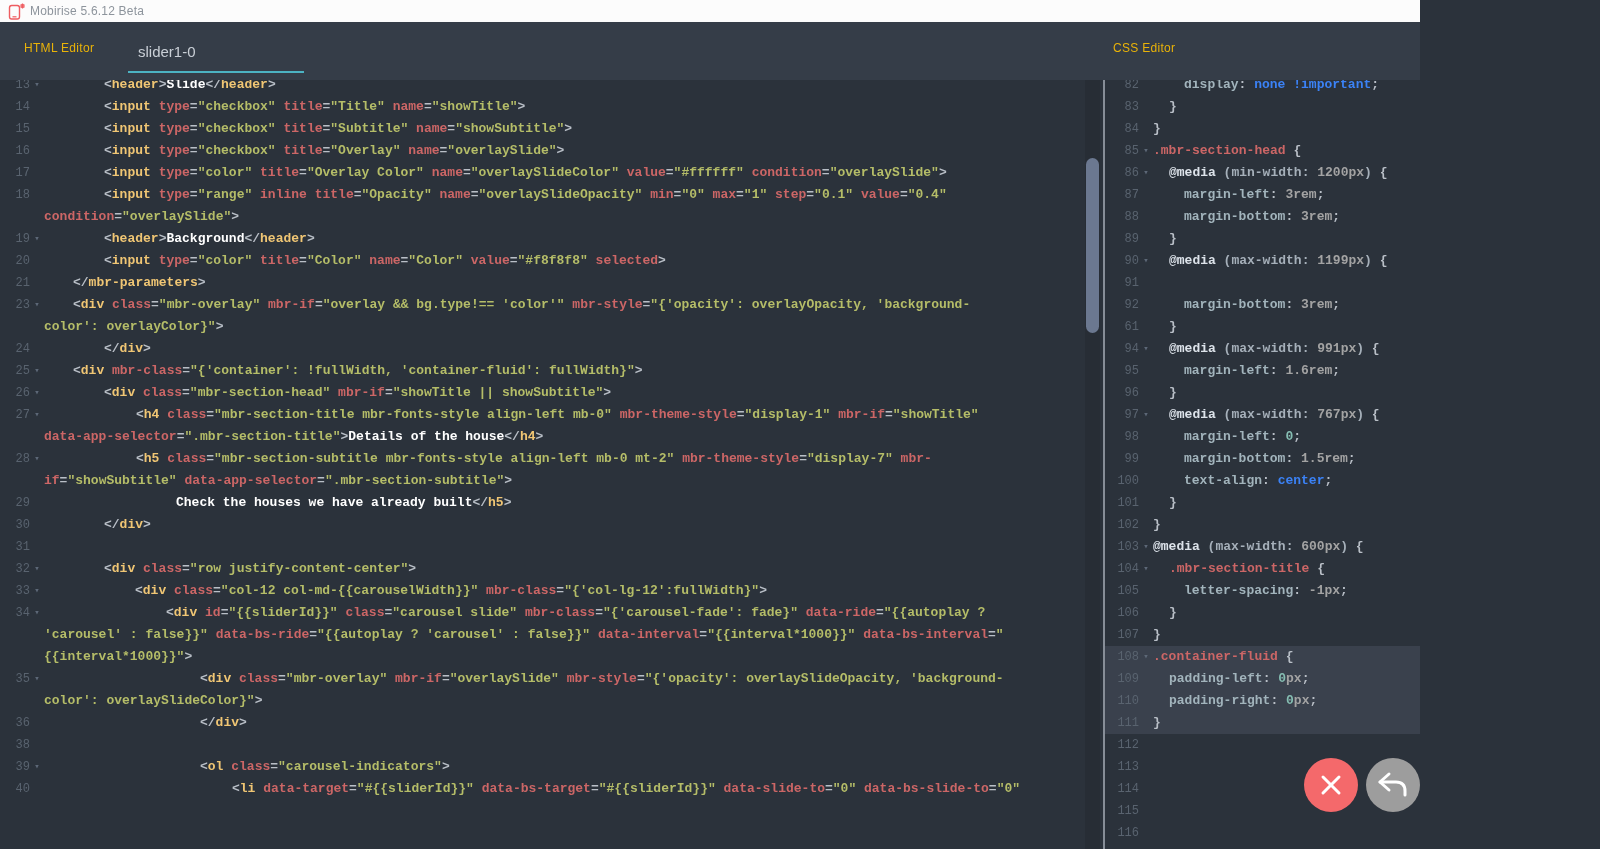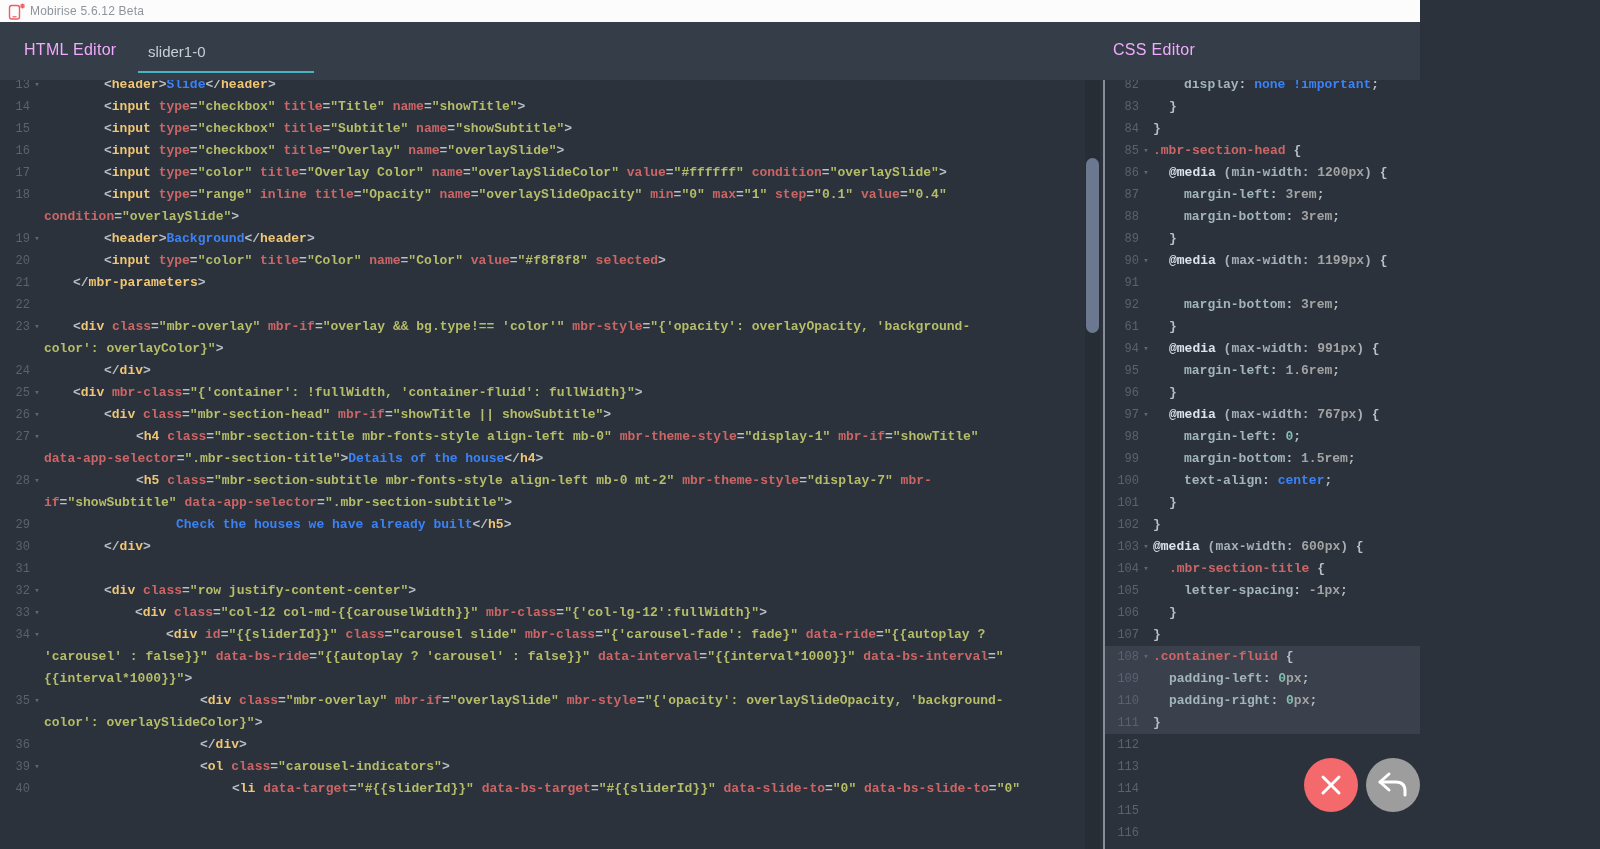--- a/index.html
+++ b/index.html
@@ -8,24 +8,24 @@
   
   .titlebar{position:absolute;top:0;left:0;width:1600px;height:22px;background:#fcfcfc;border-bottom:1px solid #e9e9e9;}
   .app-icon{position:absolute;left:8px;top:3px;width:18px;height:17px;}
   .title-text{position:absolute;left:30px;top:4px;font-size:12px;color:#8d949c;letter-spacing:.2px;}
   .win-controls{position:absolute;right:0;top:0;height:22px;}
   .winbtn{position:absolute;top:0;width:44px;height:22px;display:flex;align-items:center;justify-content:center;cursor:pointer;}
   .winbtn.min{right:100px}.winbtn.res{right:52px}.winbtn.cls{right:6px}
 
   
   .appheader{position:absolute;top:22px;left:0;width:1600px;height:58px;background:#353d48;}
-  .pane-title{position:absolute;top:19px;font-size:16px;color:#f0abfc;letter-spacing:.3px;}
+  .pane-title{position:absolute;top:19px;font-size:12px;color:#eab308;letter-spacing:.3px;}
   .html-title{left:24px;}
   .css-title{left:1113px;}
-  .tab{position:absolute;left:138px;top:0;width:176px;height:58px;cursor:pointer;}
+  .tab{position:absolute;left:128px;top:0;width:176px;height:58px;cursor:pointer;}
   .tab-label{position:absolute;left:10px;top:21px;font-size:15px;color:#c9cfd6;}
   .tab-underline{position:absolute;left:0;bottom:7px;width:176px;height:2px;background:#4cb3c3;}
   .hdr-icon{position:absolute;cursor:pointer;color:#ced4db;}
   .help{left:1437px;top:15px;width:30px;text-align:center;font-size:25px;font-weight:bold;font-family:"DejaVu Sans",sans-serif;}
   .gear{left:1496px;top:10px;width:36px;text-align:center;font-size:31px;font-family:"DejaVu Sans",sans-serif;}
 
   
   .editor-area{position:absolute;top:80px;left:0;width:1600px;height:769px;display:flex;}
   .pane{position:relative;overflow:hidden;background:#2b323b;}
   .pane.html{width:1103px;}
@@ -33,21 +33,21 @@
   .pane.css{flex:1;}
   .code{position:absolute;top:-6px;left:0;right:0;}
   .crow{display:flex;height:22px;line-height:22px;font-family:"Liberation Mono","DejaVu Sans Mono",monospace;font-size:13px;font-weight:bold;white-space:pre;}
   .crow.hl{background:#3a414d;}
   .gut{flex:none;text-align:right;color:#59636f;font-size:12px;font-weight:normal;}
   .pane.html .gut{width:30px;}
   .pane.css .gut{width:34px;}
   .fold{flex:none;width:14px;text-align:center;color:#5d6877;font-size:9px;}
   .cnt{flex:1;overflow:hidden;}
   
-  .c-p{color:#b9bfc7;} .c-t{color:#f0c674;} .c-a{color:#cc6666;} .c-s{color:#b5bd68;} .c-x{color:#3b82f6;font-family:Liberation Mono, monospace;}
+  .c-p{color:#b9bfc7;} .c-t{color:#f0c674;} .c-a{color:#cc6666;} .c-s{color:#b5bd68;} .c-x{color:#ffffff;font-family:Liberation Mono, monospace;}
   .c-sel{color:#cc6666;} .c-at{color:#dde3ea;} .c-mf{color:#a6b0ba;} .c-prop{color:#a2b4bc;}
   .c-val{color:#a3a3a3;} .c-kw{color:#3b82f6;} .c-n0{color:#85bdb2;}
 
   
   .scroll-track{position:absolute;top:0;bottom:0;right:3px;width:15px;background:#272d35;}
   .scroll-thumb{position:absolute;left:1px;top:78px;width:13px;height:175px;border-radius:7px;background:#6b7890;cursor:grab;}
 
   
   .fab{position:absolute;top:758px;width:54px;height:54px;border-radius:50%;cursor:pointer;}
   .fab svg{position:absolute;left:0;top:0;}
@@ -113,41 +113,41 @@
           <div class="crow"><span class="gut">13</span><span class="fold">▾</span><span class="cnt" style="padding-left: 60px;"><span class="c-p">&lt;</span><span class="c-t">header</span><span class="c-p">&gt;</span><span class="c-x">Slide</span><span class="c-p">&lt;/</span><span class="c-t">header</span><span class="c-p">&gt;</span></span></div>
           <div class="crow"><span class="gut">14</span><span class="fold"></span><span class="cnt" style="padding-left: 60px;"><span class="c-p">&lt;</span><span class="c-t">input</span><span class="c-a"> type</span><span class="c-p">=</span><span class="c-s">"checkbox"</span><span class="c-a"> title</span><span class="c-p">=</span><span class="c-s">"Title"</span><span class="c-a"> name</span><span class="c-p">=</span><span class="c-s">"showTitle"</span><span class="c-p">&gt;</span></span></div>
           <div class="crow"><span class="gut">15</span><span class="fold"></span><span class="cnt" style="padding-left: 60px;"><span class="c-p">&lt;</span><span class="c-t">input</span><span class="c-a"> type</span><span class="c-p">=</span><span class="c-s">"checkbox"</span><span class="c-a"> title</span><span class="c-p">=</span><span class="c-s">"Subtitle"</span><span class="c-a"> name</span><span class="c-p">=</span><span class="c-s">"showSubtitle"</span><span class="c-p">&gt;</span></span></div>
           <div class="crow"><span class="gut">16</span><span class="fold"></span><span class="cnt" style="padding-left: 60px;"><span class="c-p">&lt;</span><span class="c-t">input</span><span class="c-a"> type</span><span class="c-p">=</span><span class="c-s">"checkbox"</span><span class="c-a"> title</span><span class="c-p">=</span><span class="c-s">"Overlay"</span><span class="c-a"> name</span><span class="c-p">=</span><span class="c-s">"overlaySlide"</span><span class="c-p">&gt;</span></span></div>
           <div class="crow"><span class="gut">17</span><span class="fold"></span><span class="cnt" style="padding-left: 60px;"><span class="c-p">&lt;</span><span class="c-t">input</span><span class="c-a"> type</span><span class="c-p">=</span><span class="c-s">"color"</span><span class="c-a"> title</span><span class="c-p">=</span><span class="c-s">"Overlay Color"</span><span class="c-a"> name</span><span class="c-p">=</span><span class="c-s">"overlaySlideColor"</span><span class="c-a"> value</span><span class="c-p">=</span><span class="c-s">"#ffffff"</span><span class="c-a"> condition</span><span class="c-p">=</span><span class="c-s">"overlaySlide"</span><span class="c-p">&gt;</span></span></div>
           <div class="crow"><span class="gut">18</span><span class="fold"></span><span class="cnt" style="padding-left: 60px;"><span class="c-p">&lt;</span><span class="c-t">input</span><span class="c-a"> type</span><span class="c-p">=</span><span class="c-s">"range"</span><span class="c-a"> inline</span><span class="c-a"> title</span><span class="c-p">=</span><span class="c-s">"Opacity"</span><span class="c-a"> name</span><span class="c-p">=</span><span class="c-s">"overlaySlideOpacity"</span><span class="c-a"> min</span><span class="c-p">=</span><span class="c-s">"0"</span><span class="c-a"> max</span><span class="c-p">=</span><span class="c-s">"1"</span><span class="c-a"> step</span><span class="c-p">=</span><span class="c-s">"0.1"</span><span class="c-a"> value</span><span class="c-p">=</span><span class="c-s">"0.4"</span></span></div>
           <div class="crow"><span class="gut"></span><span class="fold"></span><span class="cnt" style="padding-left: 0px;"><span class="c-a">condition</span><span class="c-p">=</span><span class="c-s">"overlaySlide"</span><span class="c-p">&gt;</span></span></div>
           <div class="crow"><span class="gut">19</span><span class="fold">▾</span><span class="cnt" style="padding-left: 60px;"><span class="c-p">&lt;</span><span class="c-t">header</span><span class="c-p">&gt;</span><span class="c-x">Background</span><span class="c-p">&lt;/</span><span class="c-t">header</span><span class="c-p">&gt;</span></span></div>
           <div class="crow"><span class="gut">20</span><span class="fold"></span><span class="cnt" style="padding-left: 60px;"><span class="c-p">&lt;</span><span class="c-t">input</span><span class="c-a"> type</span><span class="c-p">=</span><span class="c-s">"color"</span><span class="c-a"> title</span><span class="c-p">=</span><span class="c-s">"Color"</span><span class="c-a"> name</span><span class="c-p">=</span><span class="c-s">"Color"</span><span class="c-a"> value</span><span class="c-p">=</span><span class="c-s">"#f8f8f8"</span><span class="c-a"> selected</span><span class="c-p">&gt;</span></span></div>
           <div class="crow"><span class="gut">21</span><span class="fold"></span><span class="cnt" style="padding-left: 29px;"><span class="c-p">&lt;/</span><span class="c-t">mbr-parameters</span><span class="c-p">&gt;</span></span></div>
-          <div class="crow"><span class="gut">22</span><span class="fold"></span><span class="cnt" style="padding-left: 0px;"></span></div>
           <div class="crow"><span class="gut">23</span><span class="fold">▾</span><span class="cnt" style="padding-left: 29px;"><span class="c-p">&lt;</span><span class="c-t">div</span><span class="c-a"> class</span><span class="c-p">=</span><span class="c-s">"mbr-overlay"</span><span class="c-a"> mbr-if</span><span class="c-p">=</span><span class="c-s">"overlay &amp;&amp; bg.type!== 'color'"</span><span class="c-a"> mbr-style</span><span class="c-p">=</span><span class="c-s">"{'opacity': overlayOpacity, 'background-</span></span></div>
           <div class="crow"><span class="gut"></span><span class="fold"></span><span class="cnt" style="padding-left: 0px;"><span class="c-s">color': overlayColor}"</span><span class="c-p">&gt;</span></span></div>
           <div class="crow"><span class="gut">24</span><span class="fold"></span><span class="cnt" style="padding-left: 60px;"><span class="c-p">&lt;/</span><span class="c-t">div</span><span class="c-p">&gt;</span></span></div>
           <div class="crow"><span class="gut">25</span><span class="fold">▾</span><span class="cnt" style="padding-left: 29px;"><span class="c-p">&lt;</span><span class="c-t">div</span><span class="c-a"> mbr-class</span><span class="c-p">=</span><span class="c-s">"{'container': !fullWidth, 'container-fluid': fullWidth}"</span><span class="c-p">&gt;</span></span></div>
           <div class="crow"><span class="gut">26</span><span class="fold">▾</span><span class="cnt" style="padding-left: 60px;"><span class="c-p">&lt;</span><span class="c-t">div</span><span class="c-a"> class</span><span class="c-p">=</span><span class="c-s">"mbr-section-head"</span><span class="c-a"> mbr-if</span><span class="c-p">=</span><span class="c-s">"showTitle || showSubtitle"</span><span class="c-p">&gt;</span></span></div>
           <div class="crow"><span class="gut">27</span><span class="fold">▾</span><span class="cnt" style="padding-left: 92px;"><span class="c-p">&lt;</span><span class="c-t">h4</span><span class="c-a"> class</span><span class="c-p">=</span><span class="c-s">"mbr-section-title mbr-fonts-style align-left mb-0"</span><span class="c-a"> mbr-theme-style</span><span class="c-p">=</span><span class="c-s">"display-1"</span><span class="c-a"> mbr-if</span><span class="c-p">=</span><span class="c-s">"showTitle"</span></span></div>
           <div class="crow"><span class="gut"></span><span class="fold"></span><span class="cnt" style="padding-left: 0px;"><span class="c-a">data-app-selector</span><span class="c-p">=</span><span class="c-s">".mbr-section-title"</span><span class="c-p">&gt;</span><span class="c-x">Details of the house</span><span class="c-p">&lt;/</span><span class="c-t">h4</span><span class="c-p">&gt;</span></span></div>
           <div class="crow"><span class="gut">28</span><span class="fold">▾</span><span class="cnt" style="padding-left: 92px;"><span class="c-p">&lt;</span><span class="c-t">h5</span><span class="c-a"> class</span><span class="c-p">=</span><span class="c-s">"mbr-section-subtitle mbr-fonts-style align-left mb-0 mt-2"</span><span class="c-a"> mbr-theme-style</span><span class="c-p">=</span><span class="c-s">"display-7"</span><span class="c-a"> mbr-</span></span></div>
           <div class="crow"><span class="gut"></span><span class="fold"></span><span class="cnt" style="padding-left: 0px;"><span class="c-a">if</span><span class="c-p">=</span><span class="c-s">"showSubtitle"</span><span class="c-a"> data-app-selector</span><span class="c-p">=</span><span class="c-s">".mbr-section-subtitle"</span><span class="c-p">&gt;</span></span></div>
           <div class="crow"><span class="gut">29</span><span class="fold"></span><span class="cnt" style="padding-left: 132px;"><span class="c-x">Check the houses we have already built</span><span class="c-p">&lt;/</span><span class="c-t">h5</span><span class="c-p">&gt;</span></span></div>
           <div class="crow"><span class="gut">30</span><span class="fold"></span><span class="cnt" style="padding-left: 60px;"><span class="c-p">&lt;/</span><span class="c-t">div</span><span class="c-p">&gt;</span></span></div>
           <div class="crow"><span class="gut">31</span><span class="fold"></span><span class="cnt" style="padding-left: 0px;"></span></div>
           <div class="crow"><span class="gut">32</span><span class="fold">▾</span><span class="cnt" style="padding-left: 60px;"><span class="c-p">&lt;</span><span class="c-t">div</span><span class="c-a"> class</span><span class="c-p">=</span><span class="c-s">"row justify-content-center"</span><span class="c-p">&gt;</span></span></div>
           <div class="crow"><span class="gut">33</span><span class="fold">▾</span><span class="cnt" style="padding-left: 91px;"><span class="c-p">&lt;</span><span class="c-t">div</span><span class="c-a"> class</span><span class="c-p">=</span><span class="c-s">"col-12 col-md-{{carouselWidth}}"</span><span class="c-a"> mbr-class</span><span class="c-p">=</span><span class="c-s">"{'col-lg-12':fullWidth}"</span><span class="c-p">&gt;</span></span></div>
           <div class="crow"><span class="gut">34</span><span class="fold">▾</span><span class="cnt" style="padding-left: 122px;"><span class="c-p">&lt;</span><span class="c-t">div</span><span class="c-a"> id</span><span class="c-p">=</span><span class="c-s">"{{sliderId}}"</span><span class="c-a"> class</span><span class="c-p">=</span><span class="c-s">"carousel slide"</span><span class="c-a"> mbr-class</span><span class="c-p">=</span><span class="c-s">"{'carousel-fade': fade}"</span><span class="c-a"> data-ride</span><span class="c-p">=</span><span class="c-s">"{{autoplay ?</span></span></div>
           <div class="crow"><span class="gut"></span><span class="fold"></span><span class="cnt" style="padding-left: 0px;"><span class="c-s">'carousel' : false}}"</span><span class="c-a"> data-bs-ride</span><span class="c-p">=</span><span class="c-s">"{{autoplay ? 'carousel' : false}}"</span><span class="c-a"> data-interval</span><span class="c-p">=</span><span class="c-s">"{{interval*1000}}"</span><span class="c-a"> data-bs-interval</span><span class="c-p">=</span><span class="c-s">"</span></span></div>
           <div class="crow"><span class="gut"></span><span class="fold"></span><span class="cnt" style="padding-left: 0px;"><span class="c-s">{{interval*1000}}"</span><span class="c-p">&gt;</span></span></div>
           <div class="crow"><span class="gut">35</span><span class="fold">▾</span><span class="cnt" style="padding-left: 156px;"><span class="c-p">&lt;</span><span class="c-t">div</span><span class="c-a"> class</span><span class="c-p">=</span><span class="c-s">"mbr-overlay"</span><span class="c-a"> mbr-if</span><span class="c-p">=</span><span class="c-s">"overlaySlide"</span><span class="c-a"> mbr-style</span><span class="c-p">=</span><span class="c-s">"{'opacity': overlaySlideOpacity, 'background-</span></span></div>
           <div class="crow"><span class="gut"></span><span class="fold"></span><span class="cnt" style="padding-left: 0px;"><span class="c-s">color': overlaySlideColor}"</span><span class="c-p">&gt;</span></span></div>
           <div class="crow"><span class="gut">36</span><span class="fold"></span><span class="cnt" style="padding-left: 156px;"><span class="c-p">&lt;/</span><span class="c-t">div</span><span class="c-p">&gt;</span></span></div>
+          <div class="crow"><span class="gut">38</span><span class="fold"></span><span class="cnt" style="padding-left: 0px;"></span></div>
           <div class="crow"><span class="gut">39</span><span class="fold">▾</span><span class="cnt" style="padding-left: 156px;"><span class="c-p">&lt;</span><span class="c-t">ol</span><span class="c-a"> class</span><span class="c-p">=</span><span class="c-s">"carousel-indicators"</span><span class="c-p">&gt;</span></span></div>
           <div class="crow"><span class="gut">40</span><span class="fold"></span><span class="cnt" style="padding-left: 188px;"><span class="c-p">&lt;</span><span class="c-t">li</span><span class="c-a"> data-target</span><span class="c-p">=</span><span class="c-s">"#{{sliderId}}"</span><span class="c-a"> data-bs-target</span><span class="c-p">=</span><span class="c-s">"#{{sliderId}}"</span><span class="c-a"> data-slide-to</span><span class="c-p">=</span><span class="c-s">"0"</span><span class="c-a"> data-bs-slide-to</span><span class="c-p">=</span><span class="c-s">"0"</span></span></div>
         </div>
       <div class="scroll-track">
         <div class="scroll-thumb"></div>
       </div>
     </div>
     <div class="divider"></div>
     <div class="pane css">
       <div class="code" id="css-code">

